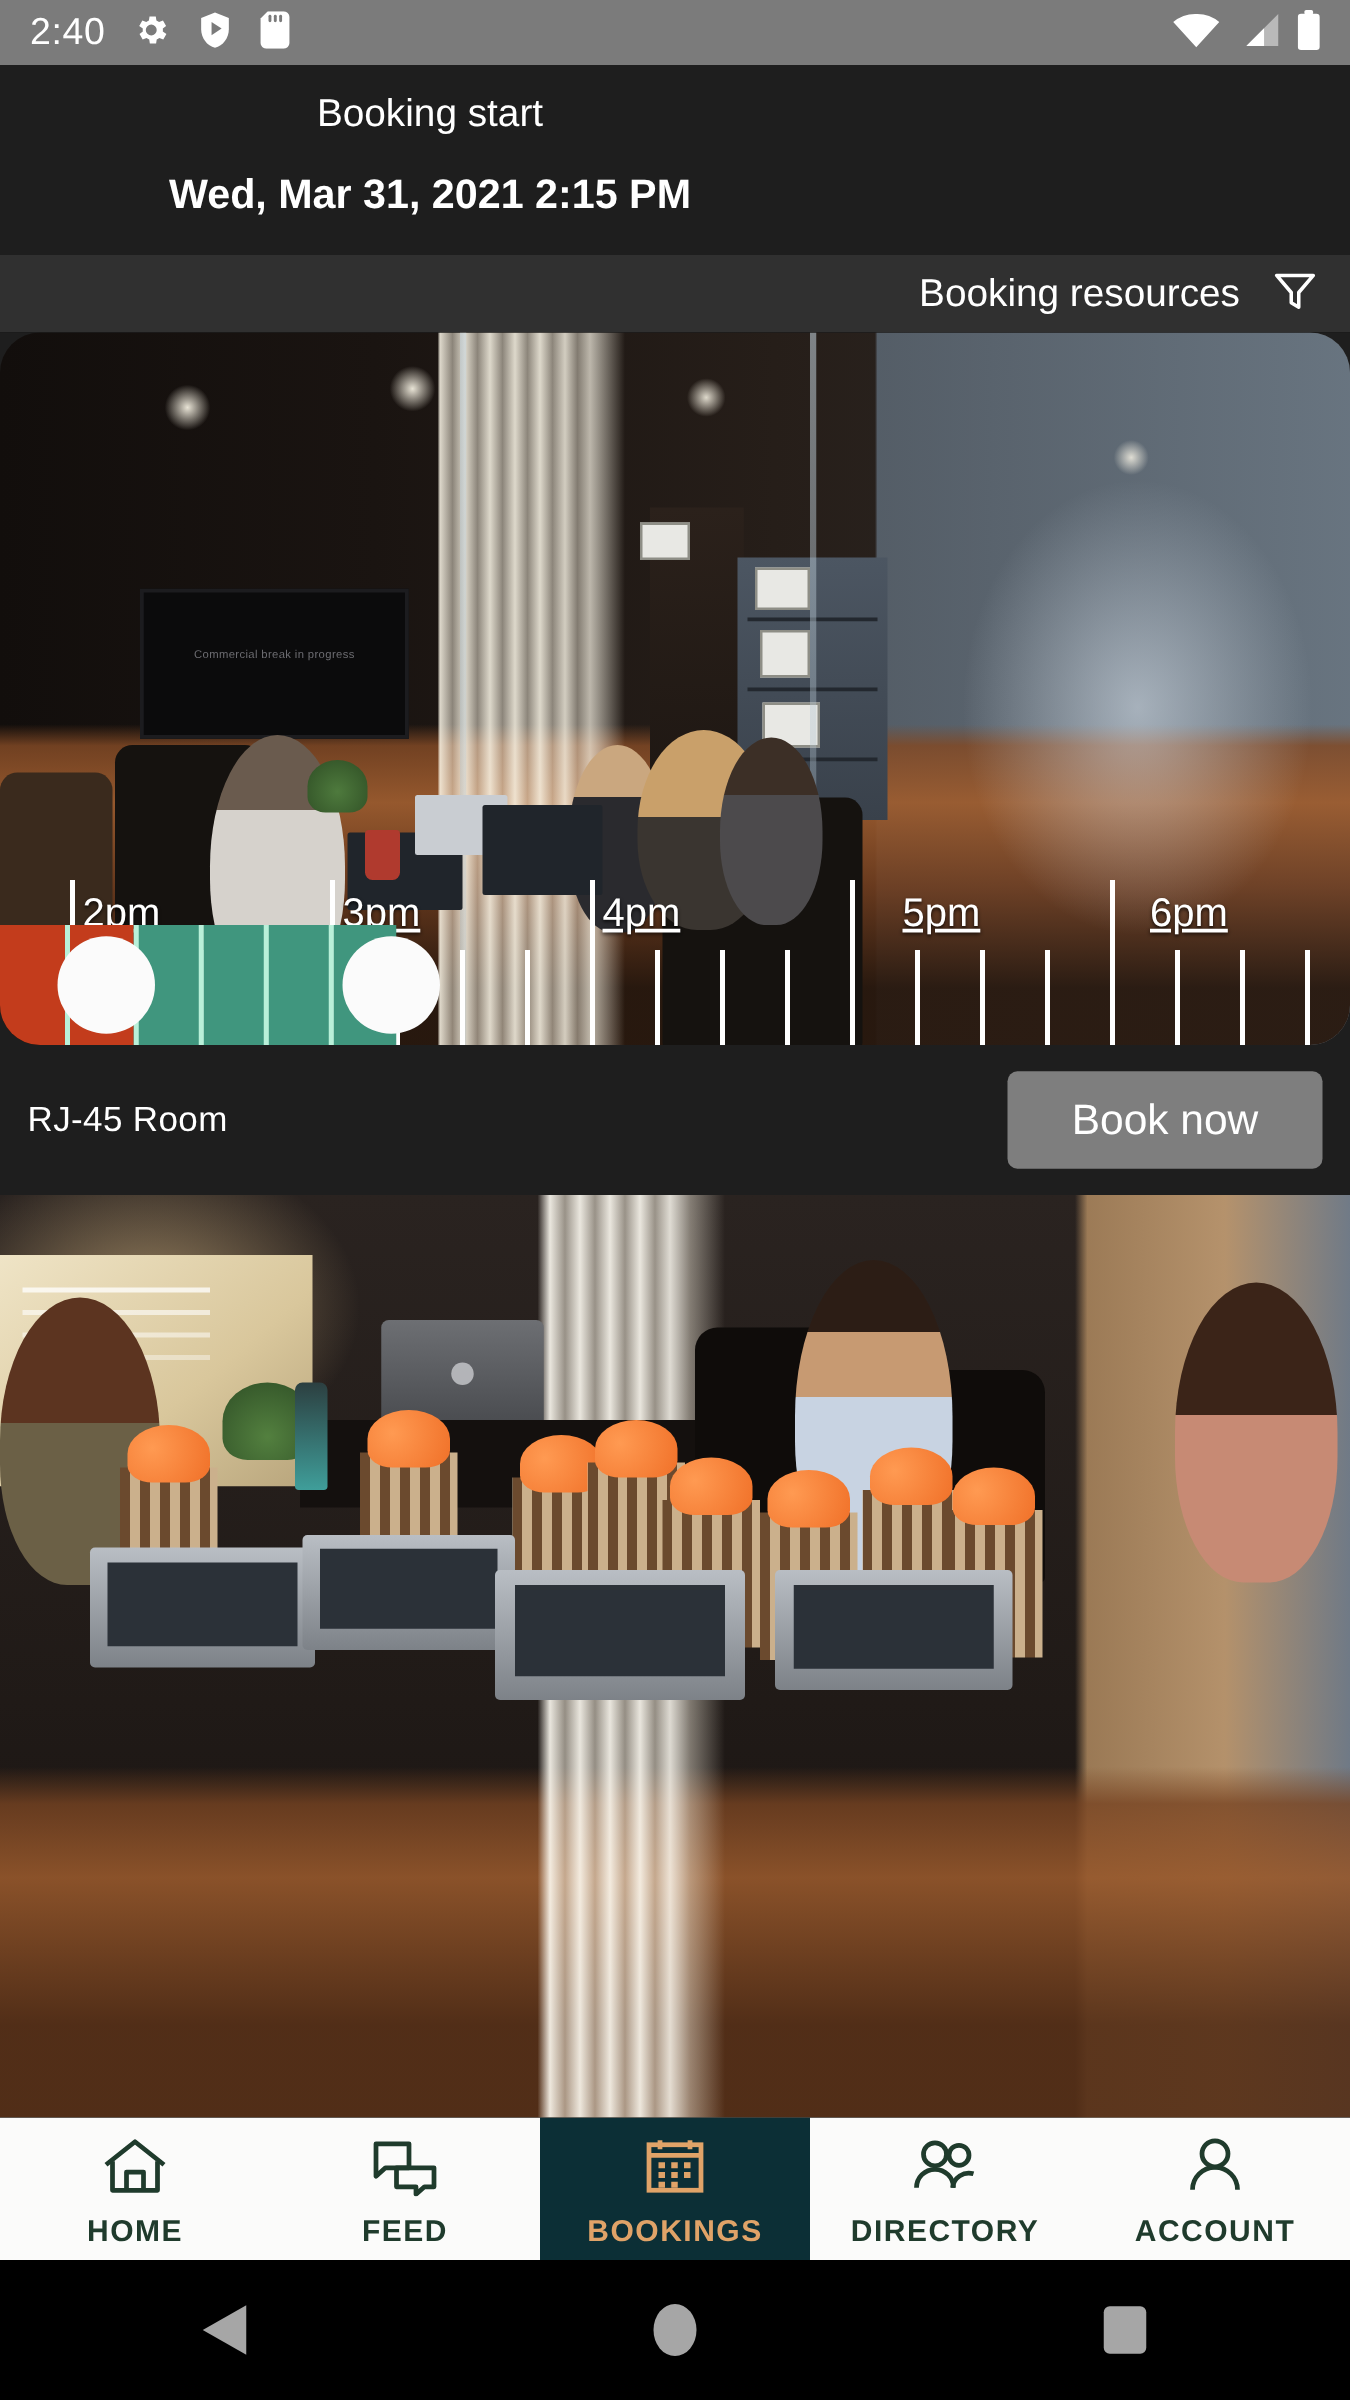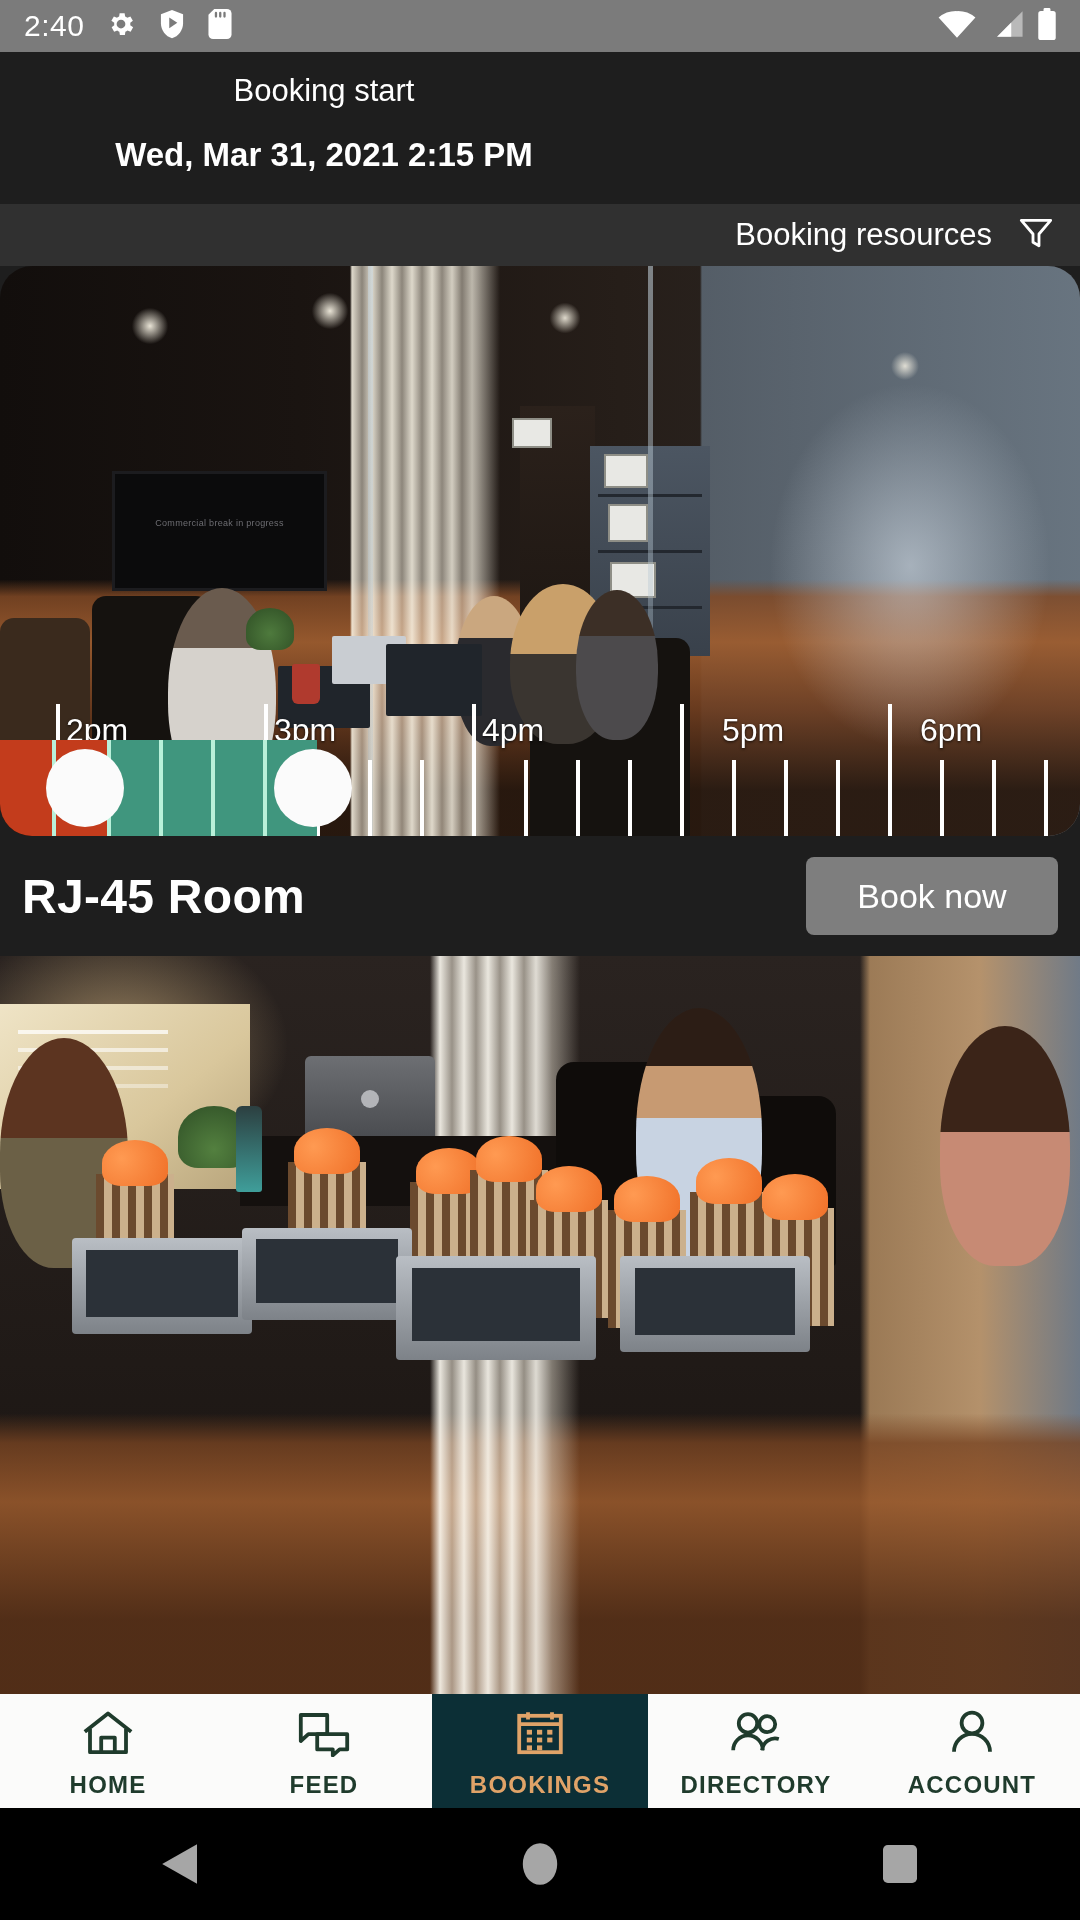--- a/index.html
+++ b/index.html
@@ -18,21 +18,21 @@
     flex:0 0 52px;
   }
   .sb-time{ font-size:30px; letter-spacing:.5px; line-height:1; }
   .sb-left{ display:flex; align-items:center; gap:22px; }
   .sb-right{ margin-left:auto; display:flex; align-items:center; gap:14px; }
   .sb-ico{ display:block; }
 
   
   .booking-header{
     background:#1e1e1e; flex:0 0 152px;
-    display:flex; align-items:flex-start; padding-top:20px;
+    display:flex; align-items:flex-start; padding-top:20px;padding-left:20px;
   }
   .bh-col{ display:flex; flex-direction:column; align-items:center; }
   .bh-col.start{ width:648px; }
   .bh-col.dur{ width:432px; }
   .bh-label{ color:#ffffff; font-size:31px; font-weight:400; line-height:1.2; }
   .bh-value{ color:#ffffff; font-size:33px; font-weight:700; margin-top:26px; line-height:1.2; white-space:nowrap; }
 
   
   .filterbar{
     background:#303030; flex:0 0 62px;
@@ -107,38 +107,38 @@
 
   
   .timeline{
     position:absolute; left:0; right:0; bottom:0; height:132px;
   }
   .tick{ position:absolute; width:4px; background:#fff; }
   .tick.hour{ top:0; height:132px; }
   .tick.quarter{ top:56px; height:76px; }
   .hourlabel{
     position:absolute; top:8px; color:#fff; font-size:32px;
-    text-shadow:0 1px 3px rgba(0,0,0,.8); white-space:nowrap;
+    text-shadow:0 1px 3px rgba(0,0,0,.8); white-space:nowrap;text-decoration:underline;
   }
   .slots{ position:absolute; left:0; right:0; bottom:0; height:96px; }
   .slot{ position:absolute; top:0; height:96px; }
   .slot.busy{ background:#c33c1c; }
   .slot.free{ background:#40967e; }
   .slotsep{ position:absolute; top:0; height:96px; width:4px; background:#b9f0d9; }
   .handle{
     position:absolute; width:78px; height:78px; border-radius:50%;
     background:#fbfbfb; top:9px;
   }
 
   
   .card-footer{
     background:#1e1e1e; height:120px; display:flex; align-items:center;
     padding:0 22px;
   }
-  .room-name{ color:#fff; font-size:48px; font-weight:700; letter-spacing:.3px; }
+  .room-name{ color:#fff; font-size:28px; font-weight:400; letter-spacing:.3px; }
   .book-btn{
     margin-left:auto; background:#7e7e7e; color:#fff;
     width:252px; height:78px; border-radius:8px; border:none;
     font-size:34px; font-family:inherit; display:flex;
     align-items:center; justify-content:center; cursor:pointer;
   }
 
   
   .card2{ flex:1 1 auto; position:relative; overflow:hidden; }
   .photo2{

